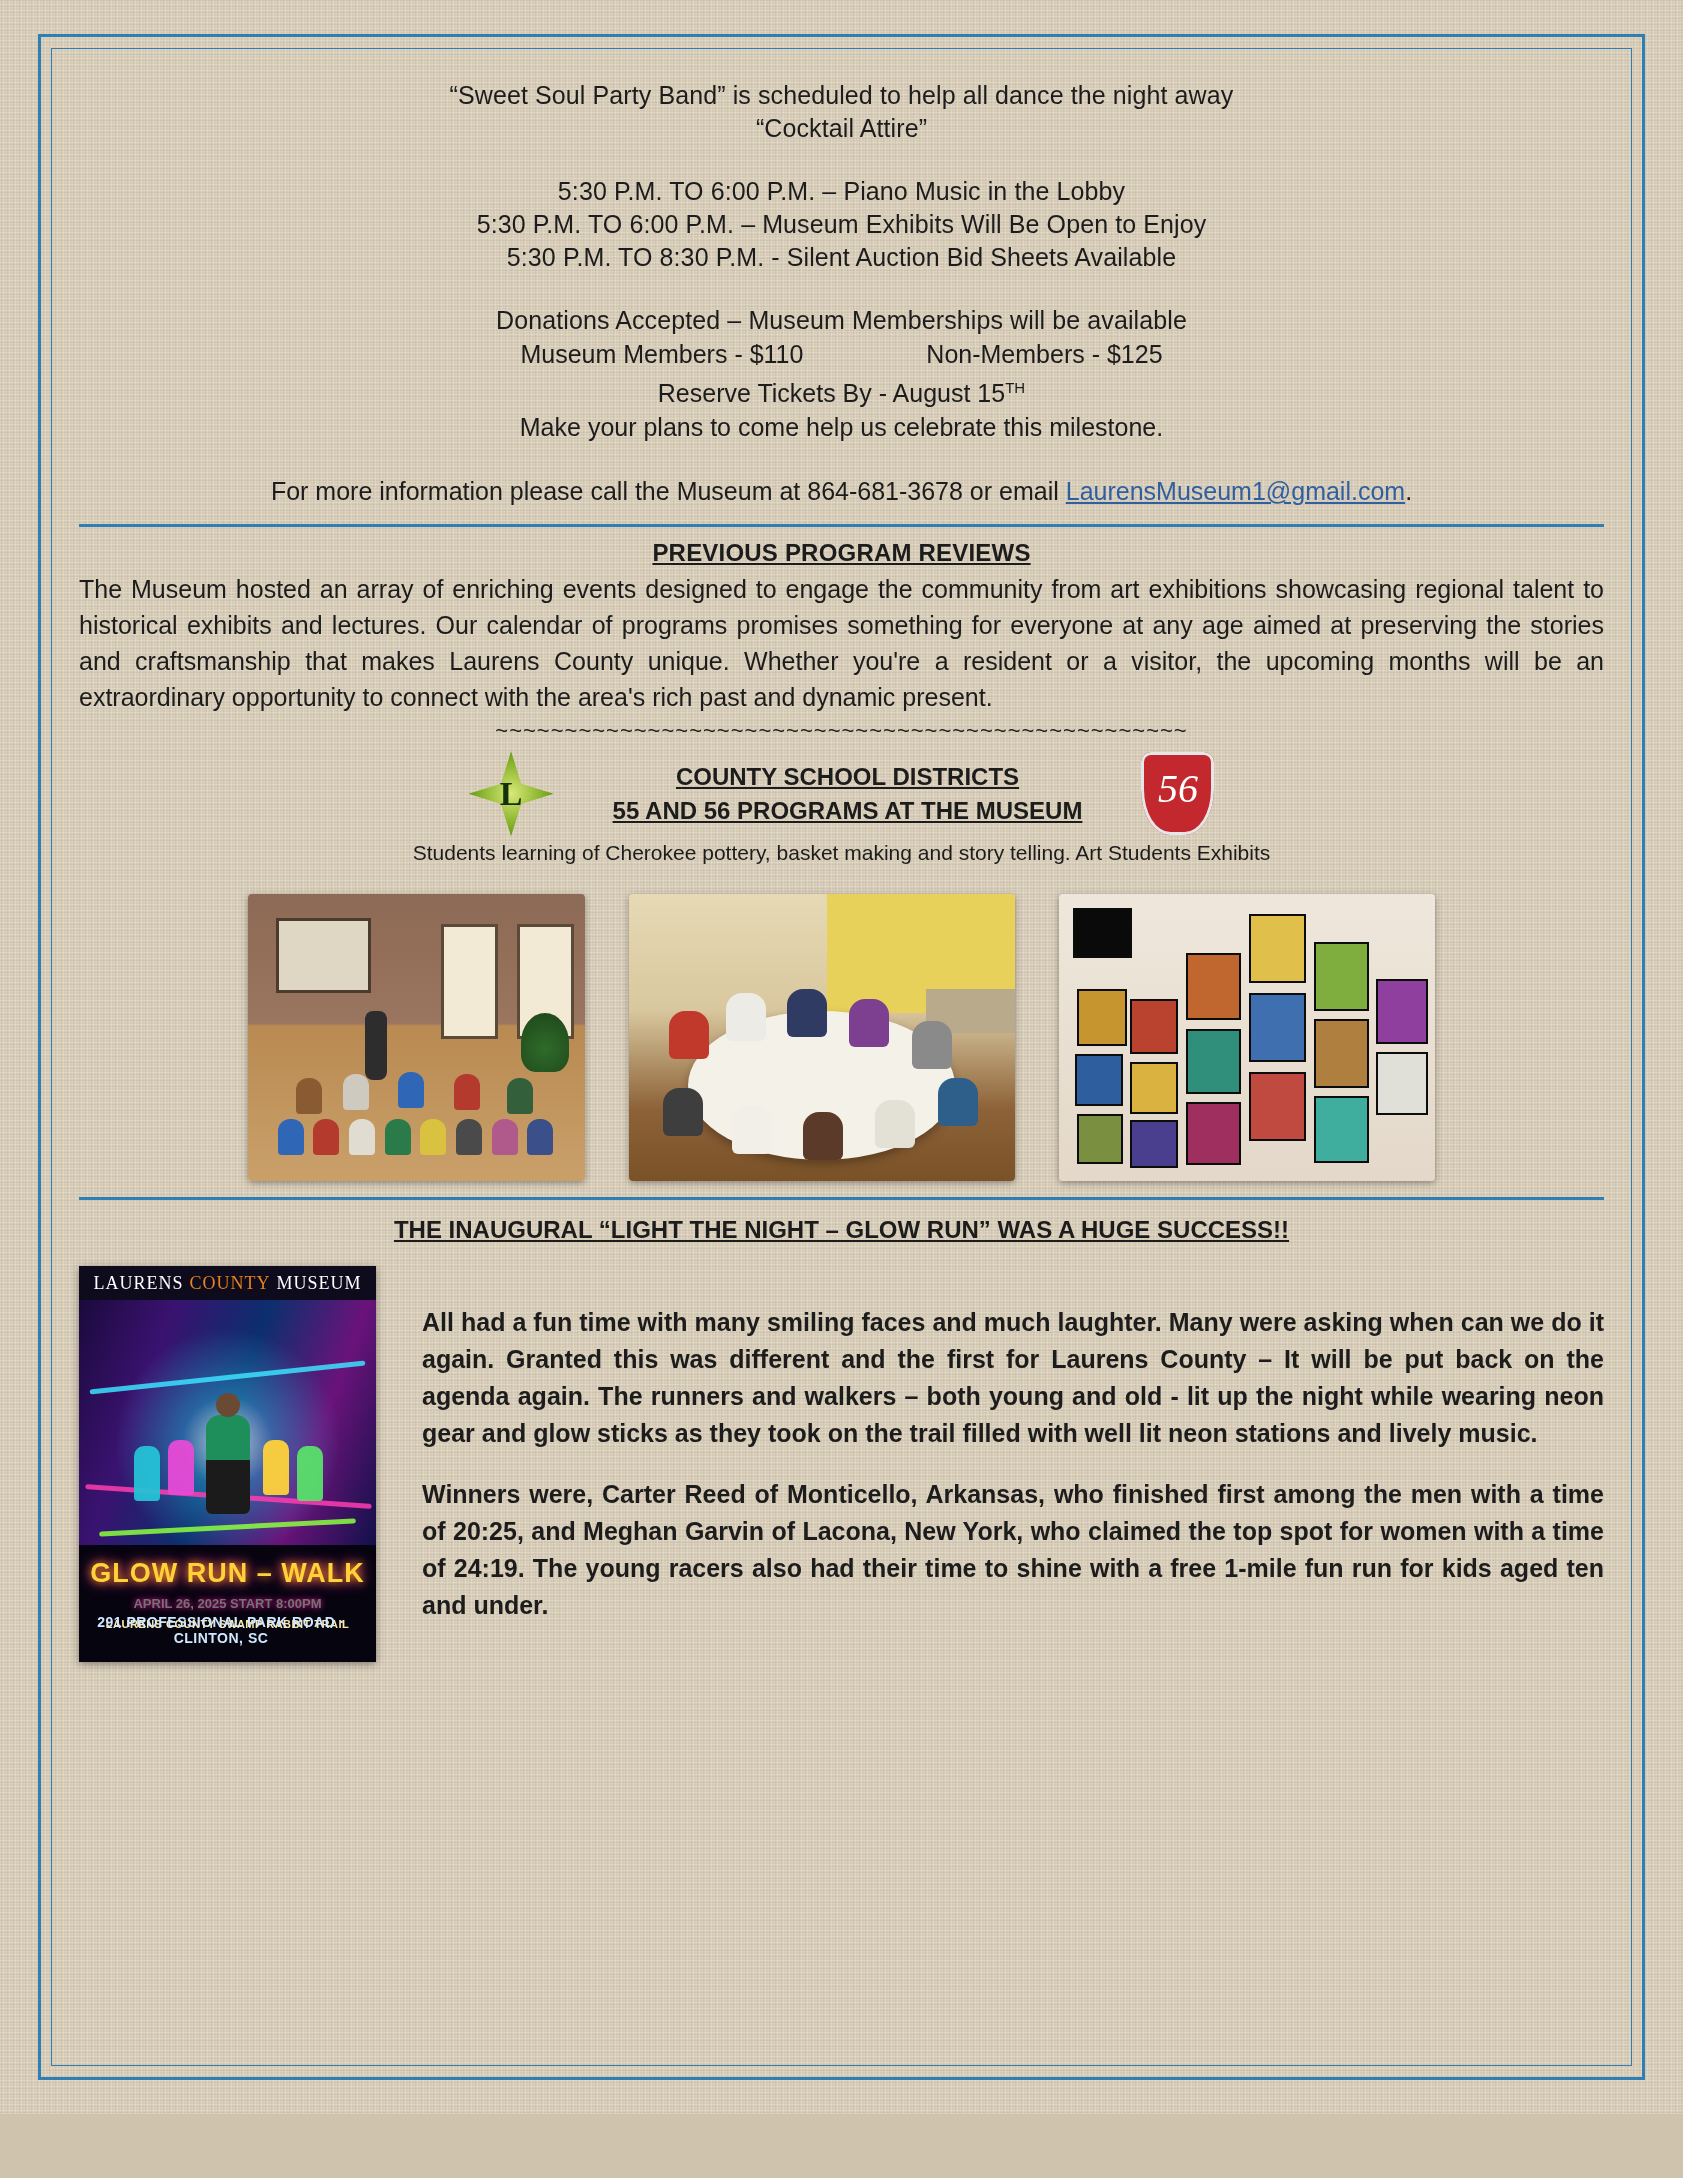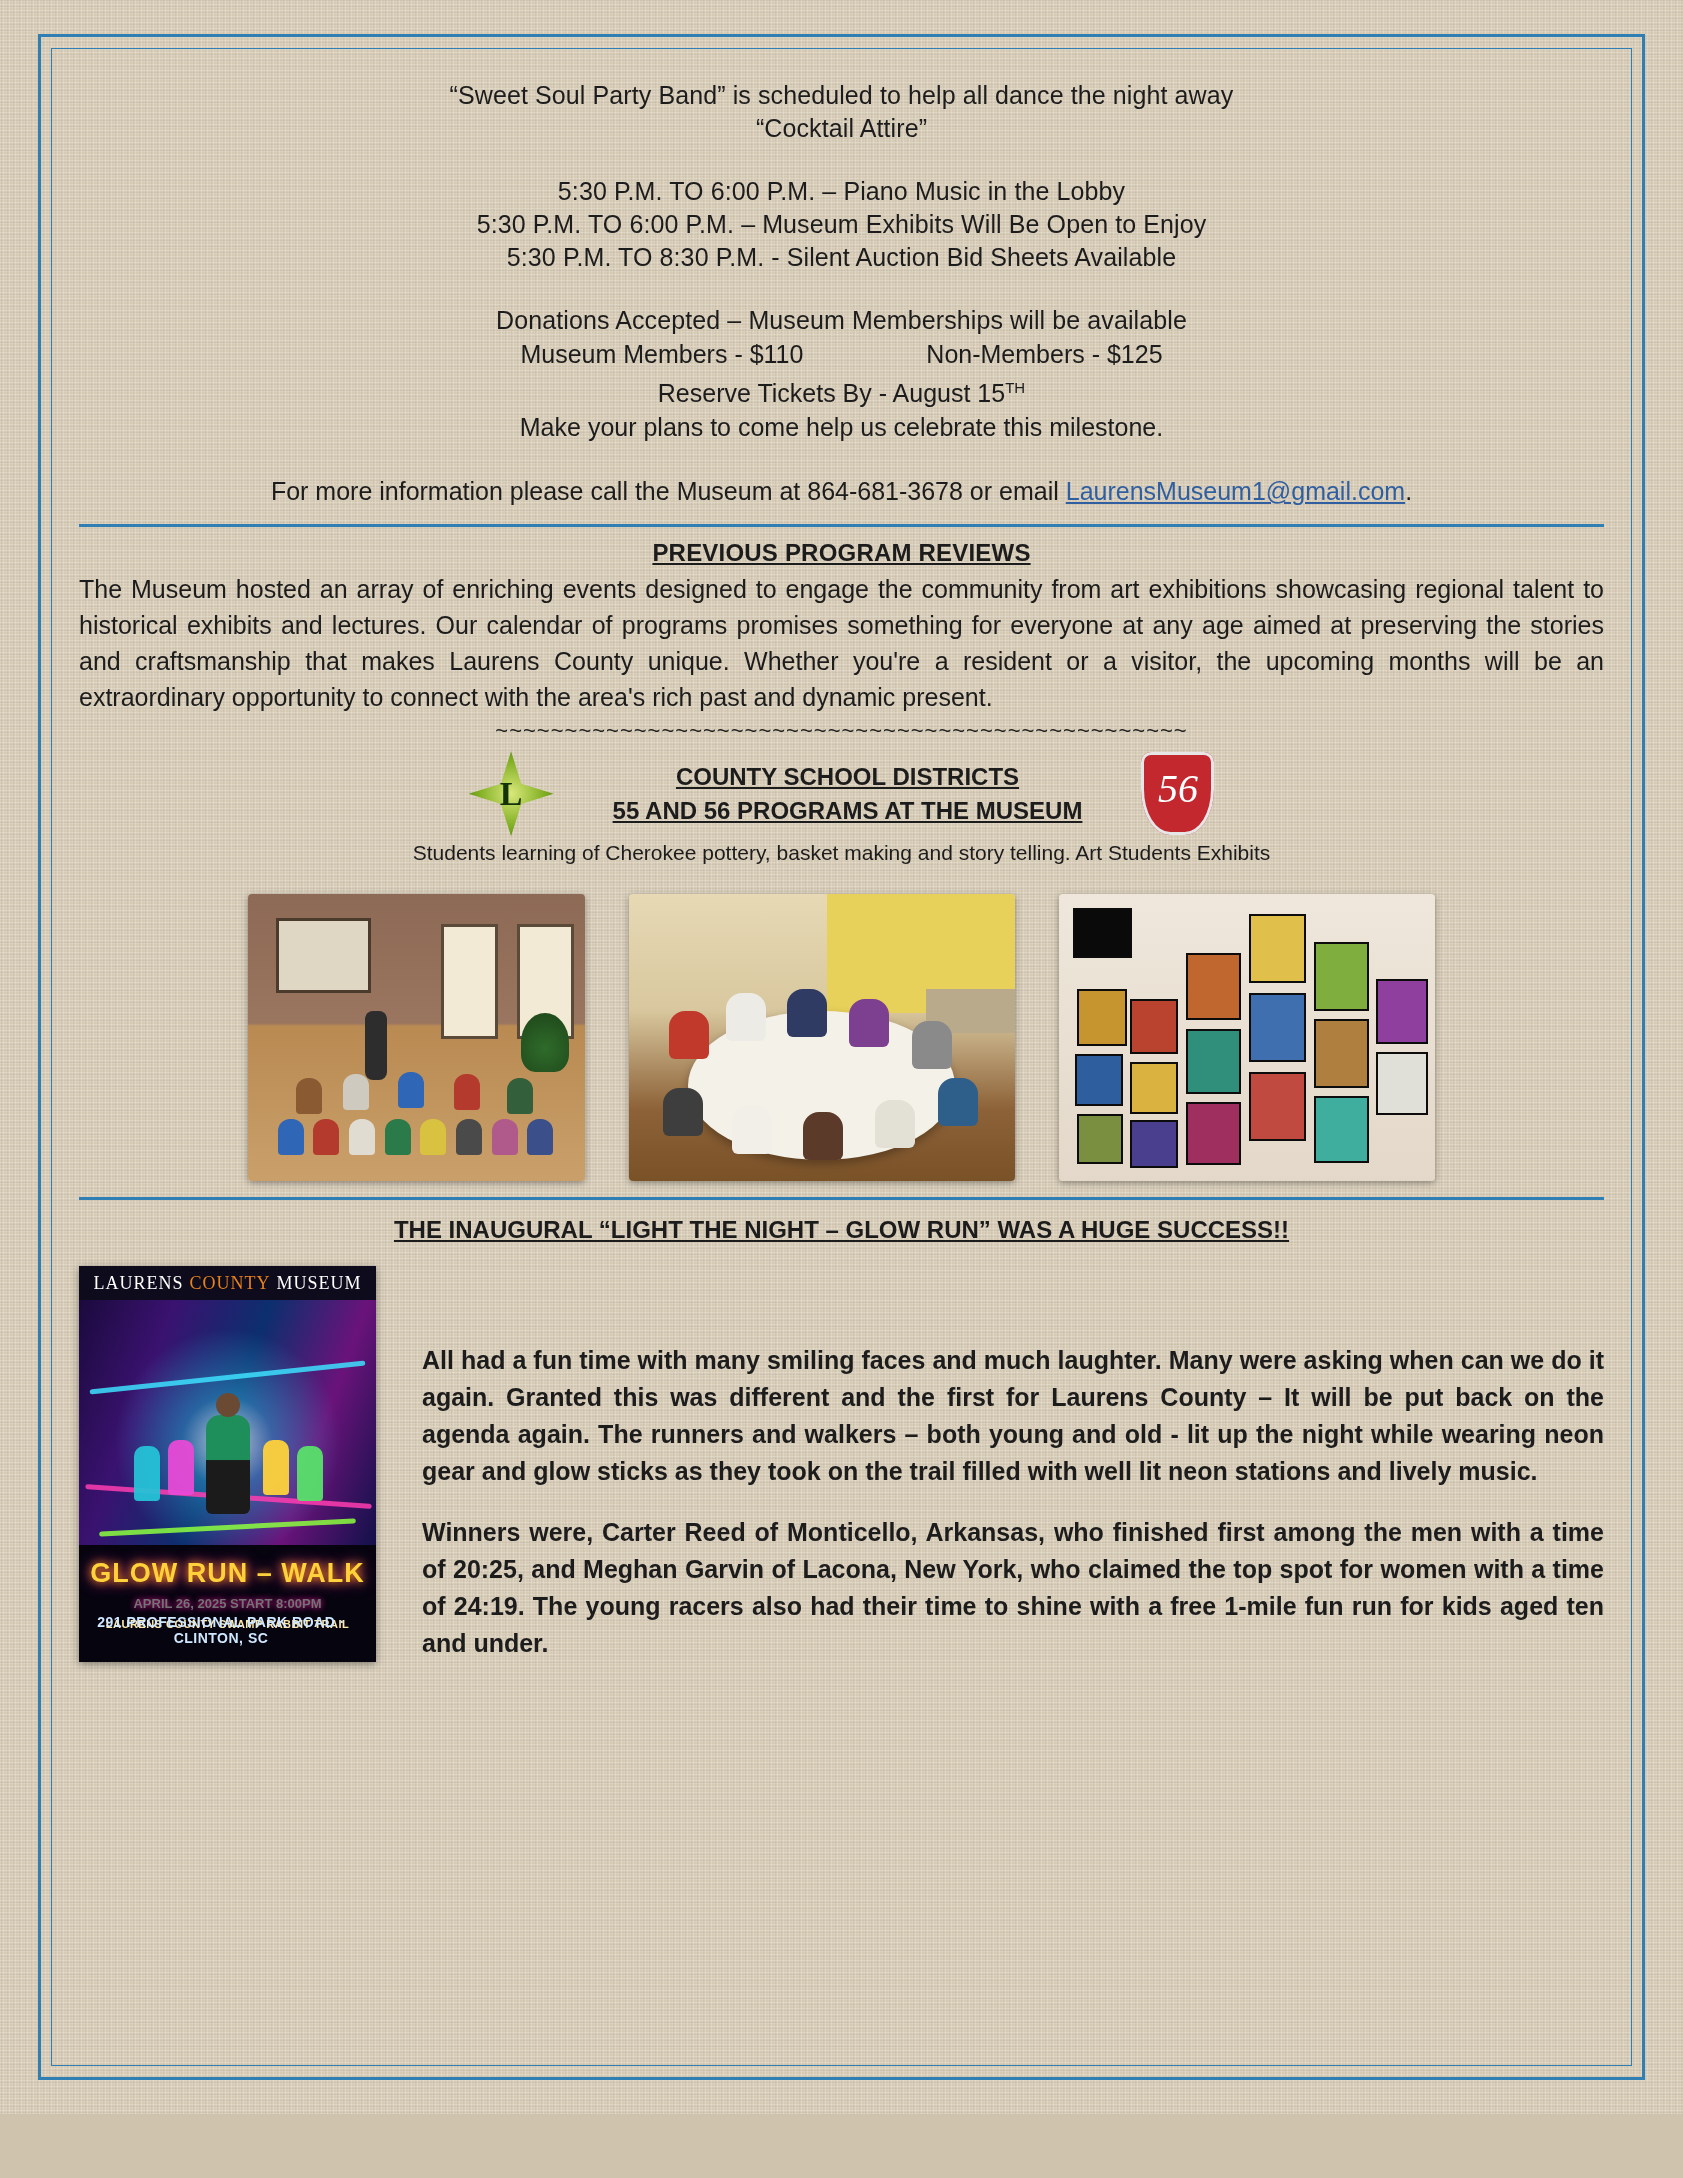--- a/index.html
+++ b/index.html
@@ -217,21 +217,21 @@
   .glow-head {
     text-align: center;
     font-weight: bold;
     font-size: 24px;
     text-decoration: underline;
     margin: 16px 0 22px 0;
   }
   .glow-wrap {
     display: flex;
     gap: 46px;
-    align-items: flex-end;
+    align-items: center;
   }
   .poster {
     width: 297px; height: 396px;
     flex: 0 0 auto;
     position: relative;
     overflow: hidden;
     background: #06040f;
     box-shadow: 0 2px 8px rgba(0,0,0,0.4);
   }
   .poster .banner {

